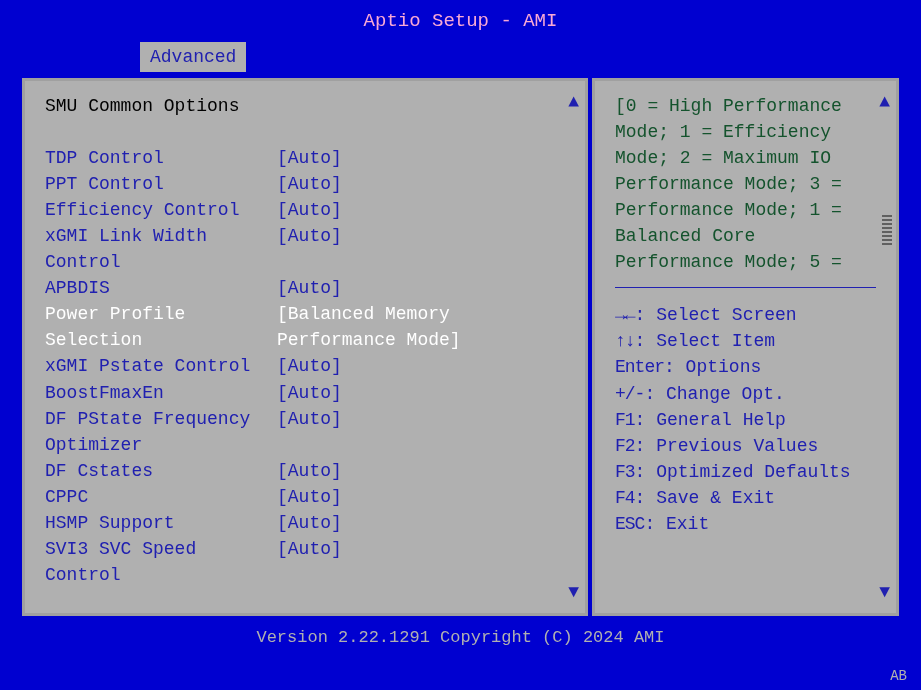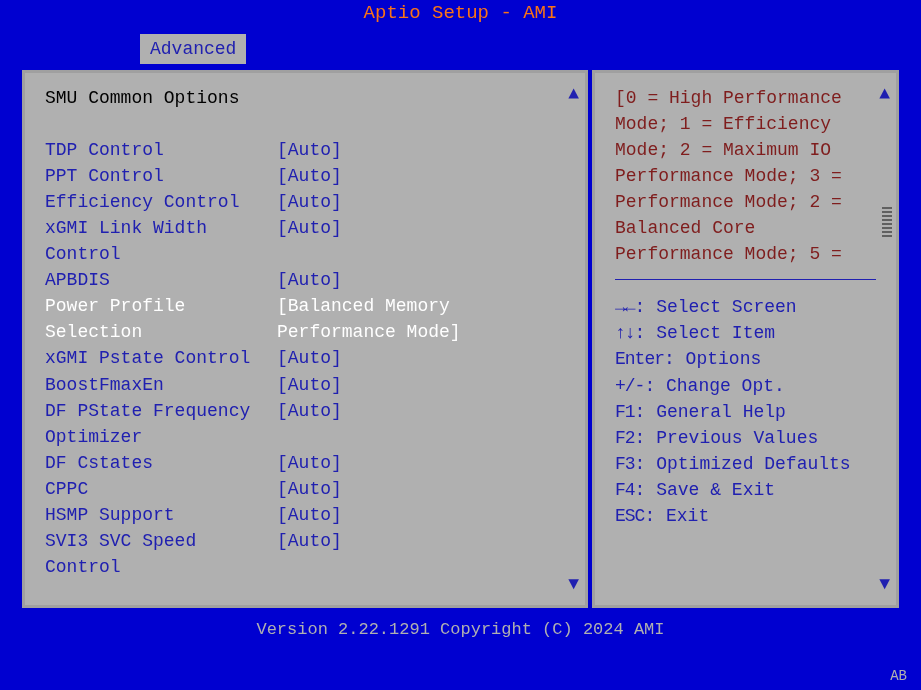--- a/index.html
+++ b/index.html
@@ -12,21 +12,22 @@
       height: 690px;
       background: #0000d0;
       font-family: 'Courier New', monospace;
       font-size: 18px;
       line-height: 1.45;
       overflow: hidden;
       position: relative;
     }
     .header {
       text-align: center;
-      color: #f97316;
+      color: #f9a8d4;
+      padding-top: 8px;
       font-size: 19px;
     }
     .tabbar {
       margin-left: 140px;
       margin-top: 6px;
     }
     .tab {
       display: inline-block;
       background: #b0b0b0;
       color: #2020b0;
@@ -66,21 +67,21 @@
     }
     .rvalue {
     }
     .row.sel .rlabel,
     .row.sel .rvalue,
     .row.sel .rlabel2,
     .row.sel .rvalue2 {
       color: #fff;
     }
     .help-text {
-      color: #7f1d1d;
+      color: #14532d;
     }
     .divider {
       border: none;
       border-top: 1px solid #2020b0;
       margin: 12px 0 14px 0;
     }
     .key-hints {
       color: #2020b0;
     }
     .key-hints div {
@@ -211,21 +212,21 @@
   <div class="panel-right">
     <span class="scroll-arrow sa-up">▲</span>
     <span class="scroll-arrow sa-down">▼</span>
     <div class="right-sb-thumb"></div>
     <div class="panel-inner">
       <div class="help-text" id="help-lines">
           <div>[0 = High Performance</div>
           <div>Mode; 1 = Efficiency</div>
           <div>Mode; 2 = Maximum IO</div>
           <div>Performance Mode; 3 =</div>
-          <div>Performance Mode; 2 =</div>
+          <div>Performance Mode; 1 =</div>
           <div>Balanced Core</div>
           <div>Performance Mode; 5 =</div>
         </div>
       <hr class="divider">
       <div class="key-hints" id="key-hints">
           <div><span class="arrows">→←</span><span>: Select Screen</span></div>
           <div><span class="arrows">↑↓</span><span>: Select Item</span></div>
           <div><span class="arrows">Enter</span><span>: Options</span></div>
           <div><span class="arrows">+/-</span><span>: Change Opt.</span></div>
           <div><span class="arrows">F1</span><span>: General Help</span></div>

